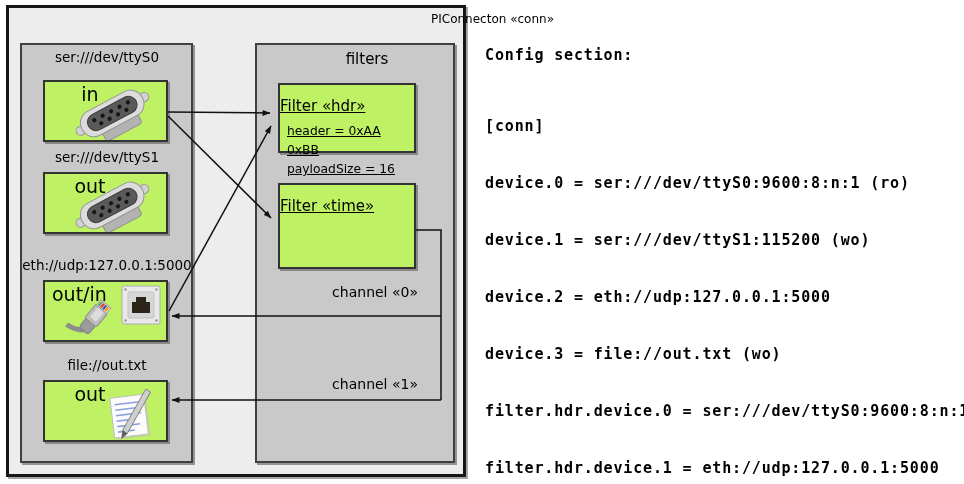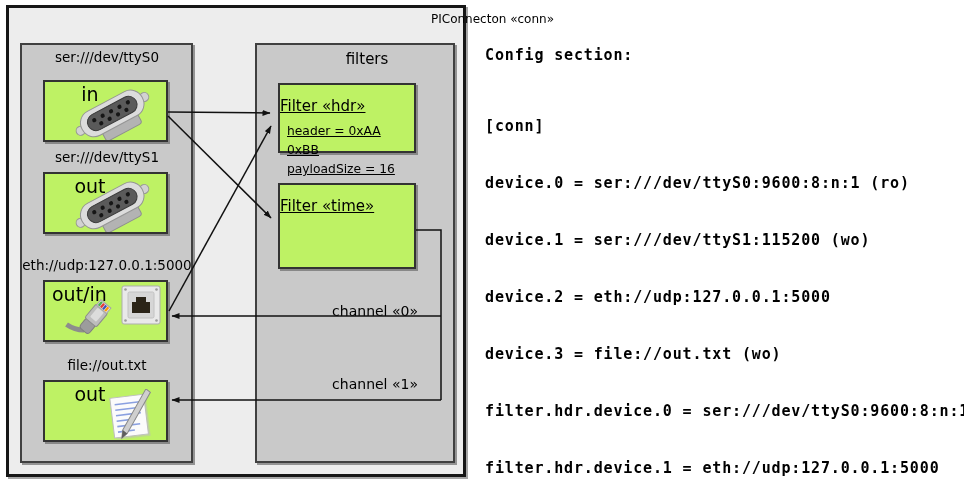--- a/index.html
+++ b/index.html
@@ -155,21 +155,21 @@
   <div class="item-box filter-box" style="top:83px; height:70px;">
     <div class="filter-title">Filter «hdr»</div>
     <div class="filter-prop first-hdr">header = 0xAA 0xBB</div>
     <div class="filter-prop">payloadSize = 16</div>
   </div>
 
   <div class="item-box filter-box" style="top:183px; height:86px;">
     <div class="filter-title">Filter «time»</div>
   </div>
 
-  <div class="channel-label" style="top:303px">channel «0»</div>
+  <div class="channel-label" style="top:284px">channel «0»</div>
   <div class="channel-label" style="top:376px">channel «1»</div>
 
   <svg class="wires" width="964" height="484">
     <defs>
       <marker id="arr" markerWidth="9" markerHeight="8" refX="7.5" refY="3" orient="auto" markerUnits="userSpaceOnUse">
         <path d="M0,0 L8,3 L0,6 Z" fill="#111"></path>
       </marker>
     </defs>
     <line class="wire" x1="168" y1="112" x2="270" y2="113" marker-end="url(#arr)"></line>
     <line class="wire" x1="168" y1="116" x2="271" y2="218" marker-end="url(#arr)"></line>

